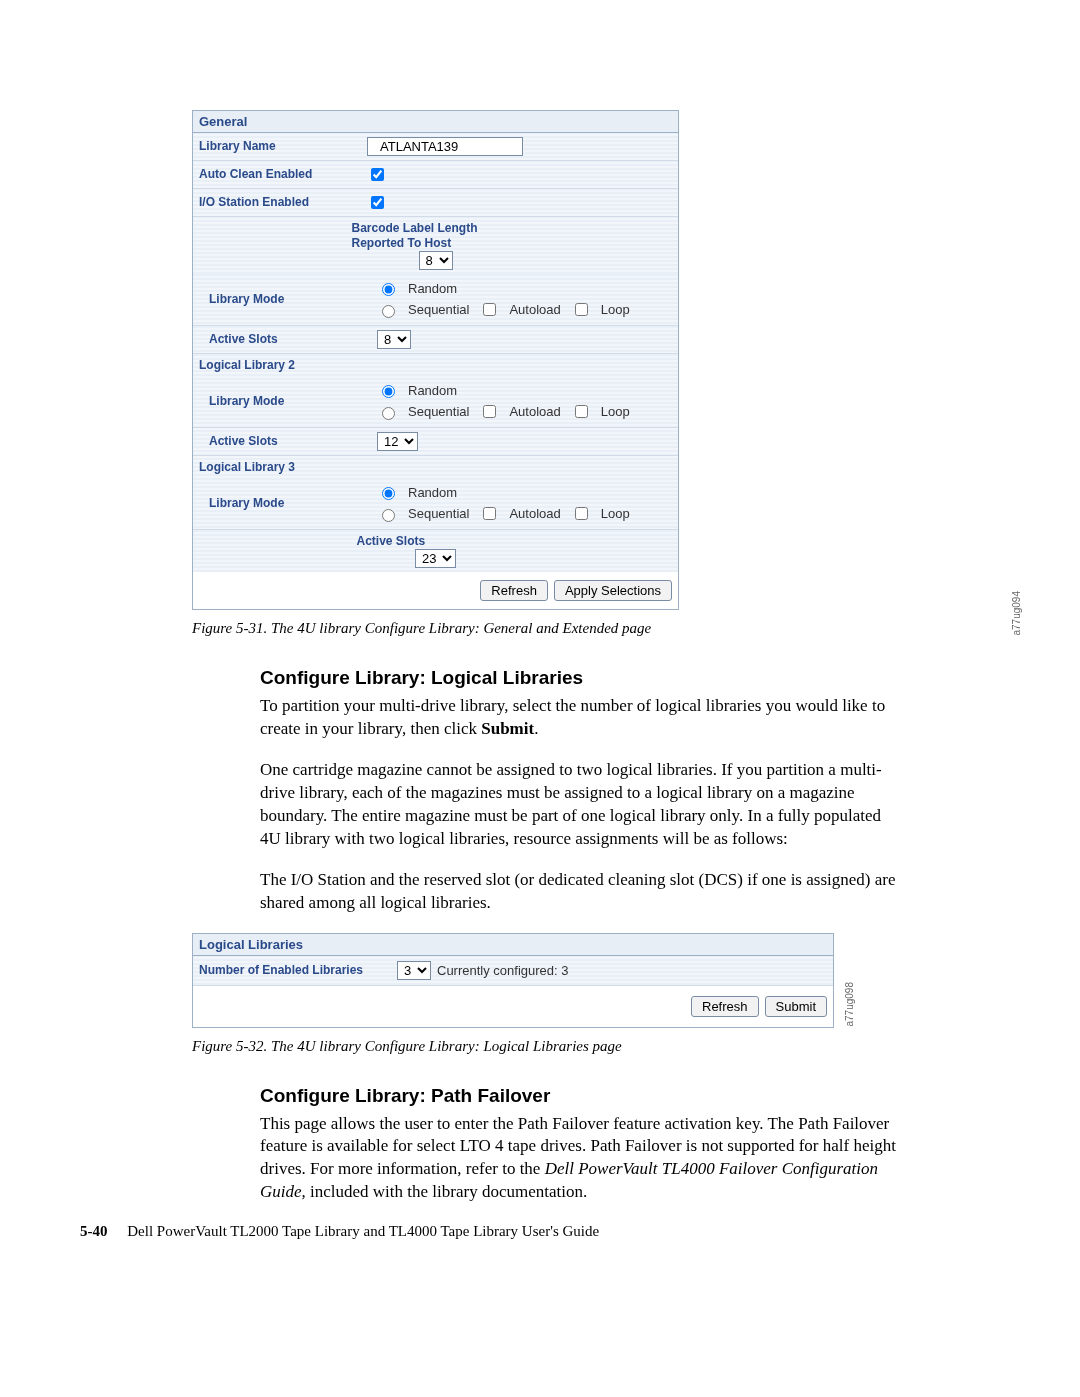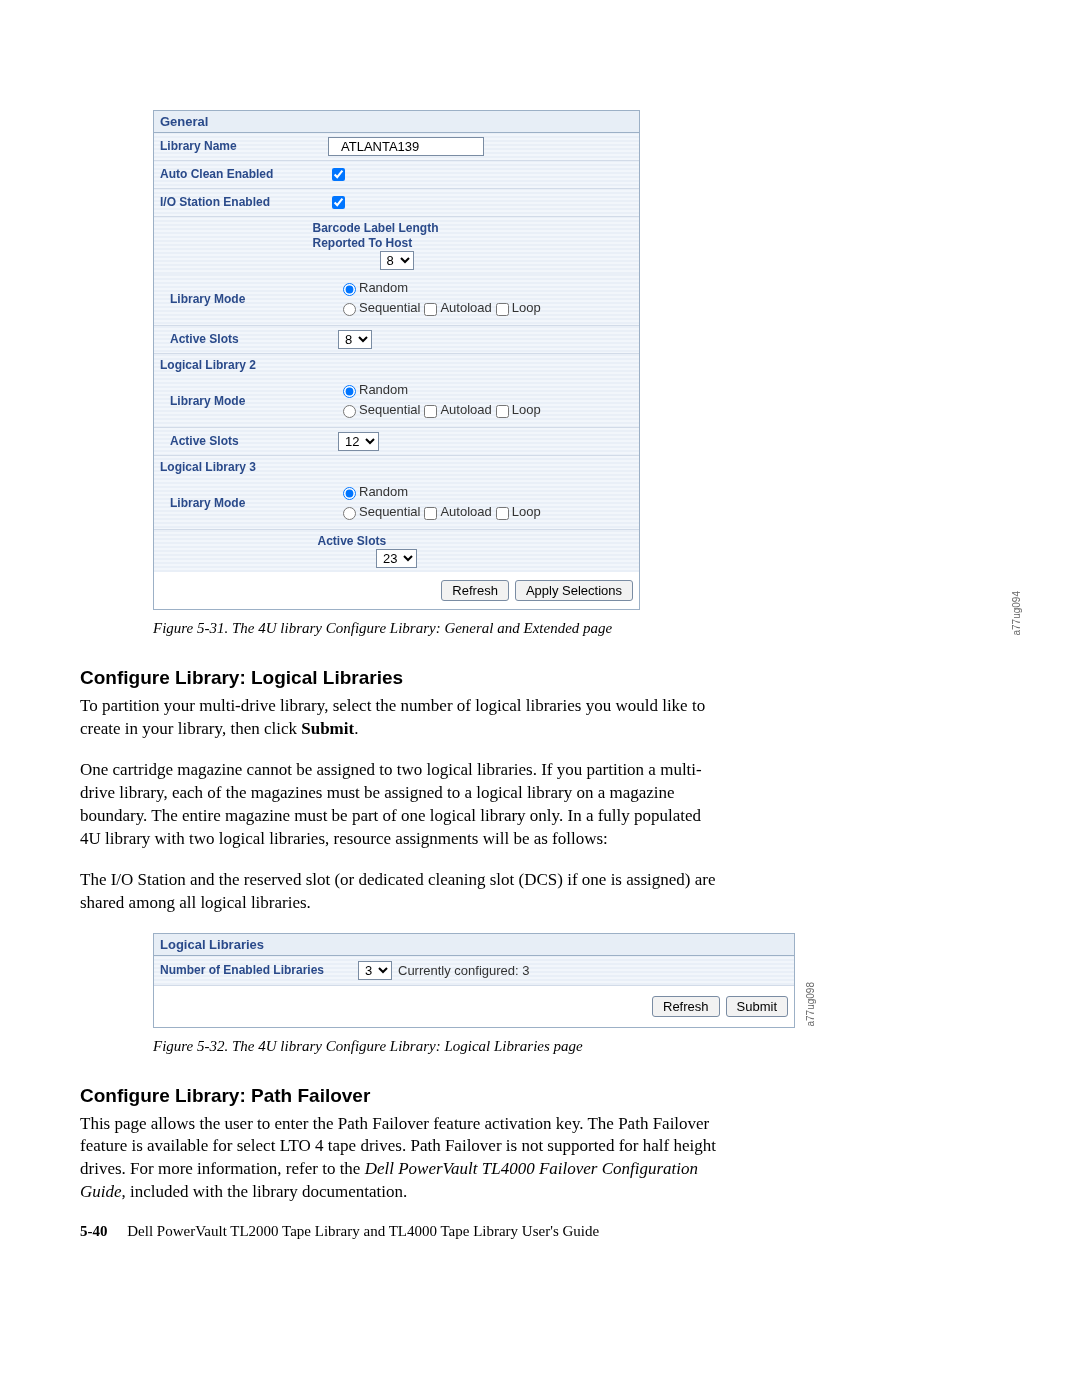--- a/index.html
+++ b/index.html
@@ -10,21 +10,21 @@
     color: #000;
     width: 1080px;
   }
   .page {
     width: 1080px;
     padding: 110px 80px 60px 80px;
     box-sizing: border-box;
     position: relative;
   }
   .fig1, .fig2 {
-    margin-left: 73px;
+    margin-left: 112px;
     position: relative;
   }
   .panel1 {
     width: 485px;
     border: 1px solid #9cb0c6;
   }
   .sect-head {
     background: #e7eef6;
     color: #2a4a8a;
     font-family: Arial, Helvetica, sans-serif;
@@ -62,21 +62,22 @@
   .ck { width: 13px; height: 13px; }
   .sel {
     font-family: Arial, Helvetica, sans-serif;
     font-size: 13px;
     border: 1px solid #7a8ca3;
     background: #fff;
     padding: 0 2px;
   }
   .radioRow {
     display: flex;
-    align-items: flex-start;
+    align-items: center;
+    gap: 10px;
     padding: 2px 0 2px 0;
   }
   .opt { color: #333; font-family: Arial, Helvetica, sans-serif; font-size: 13px; }
   .subhead {
     color: #2a4a8a;
     font-family: Arial, Helvetica, sans-serif;
     font-weight: bold;
     font-size: 12px;
     padding: 4px 6px;
   }
@@ -100,20 +101,21 @@
     color: #666;
     writing-mode: vertical-rl;
     transform: rotate(180deg);
   }
   .caption {
     font-style: italic;
     font-size: 15px;
     margin: 10px 0 30px 0;
   }
   .body-col {
+    margin-left: 180px;
     width: 640px;
   }
   h3 {
     font-family: Arial, Helvetica, sans-serif;
     font-weight: bold;
     font-size: 19px;
     margin: 0 0 6px 0;
   }
   p {
     font-size: 17px;

